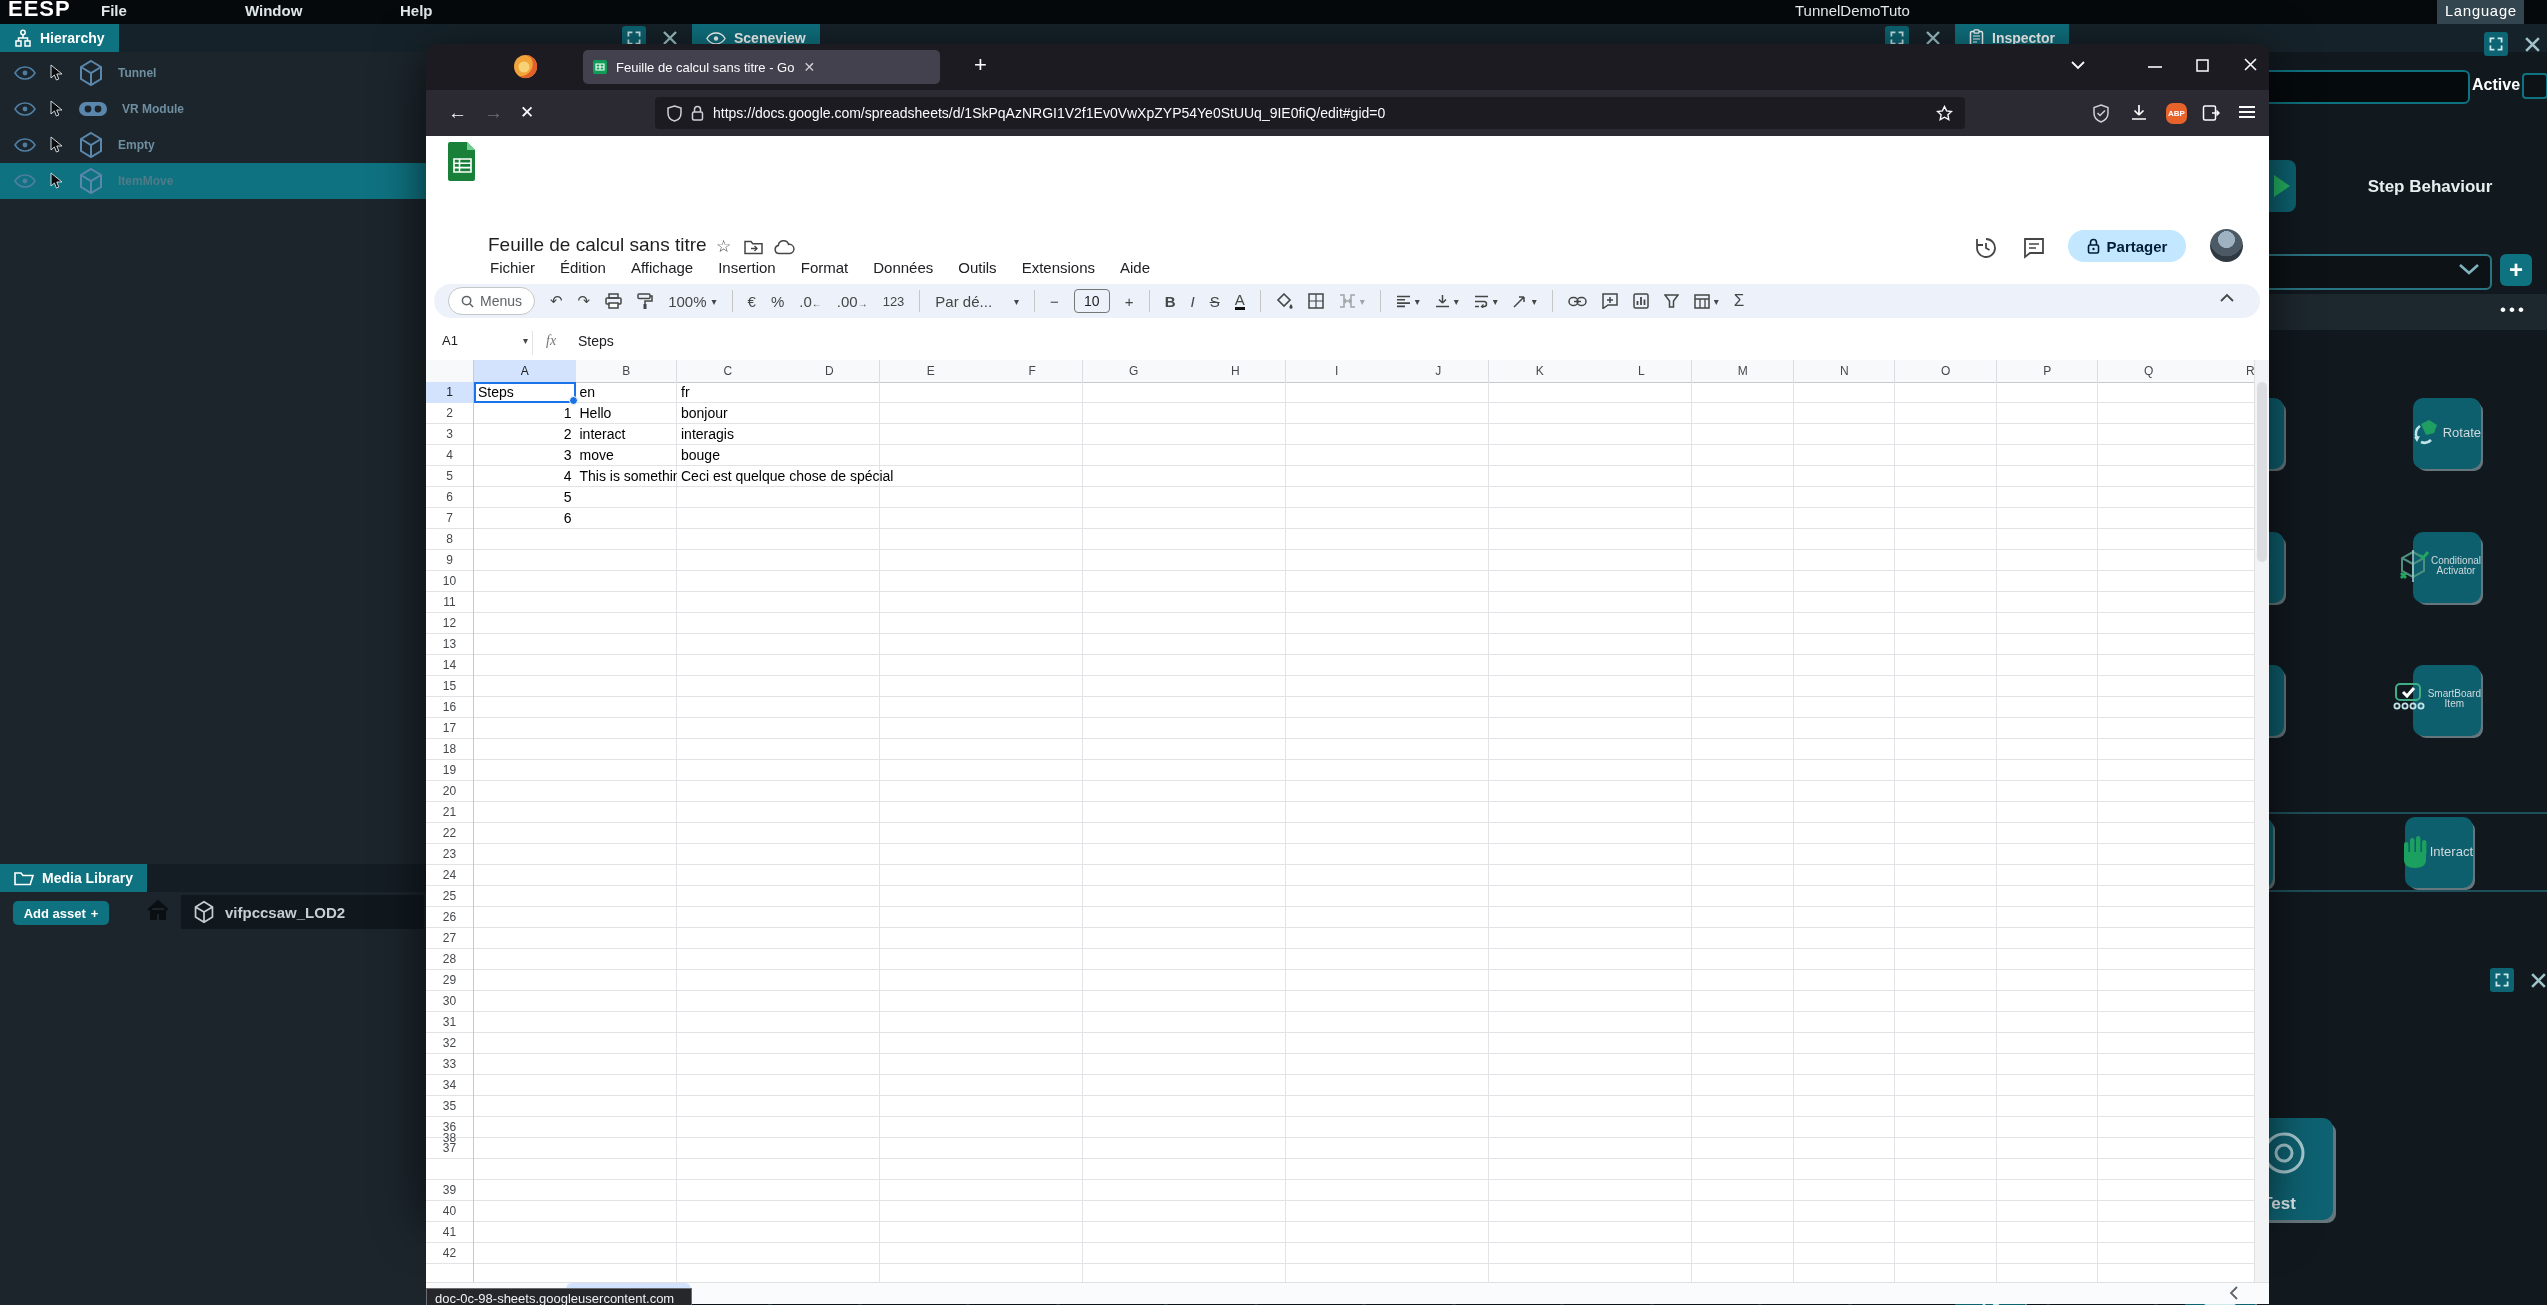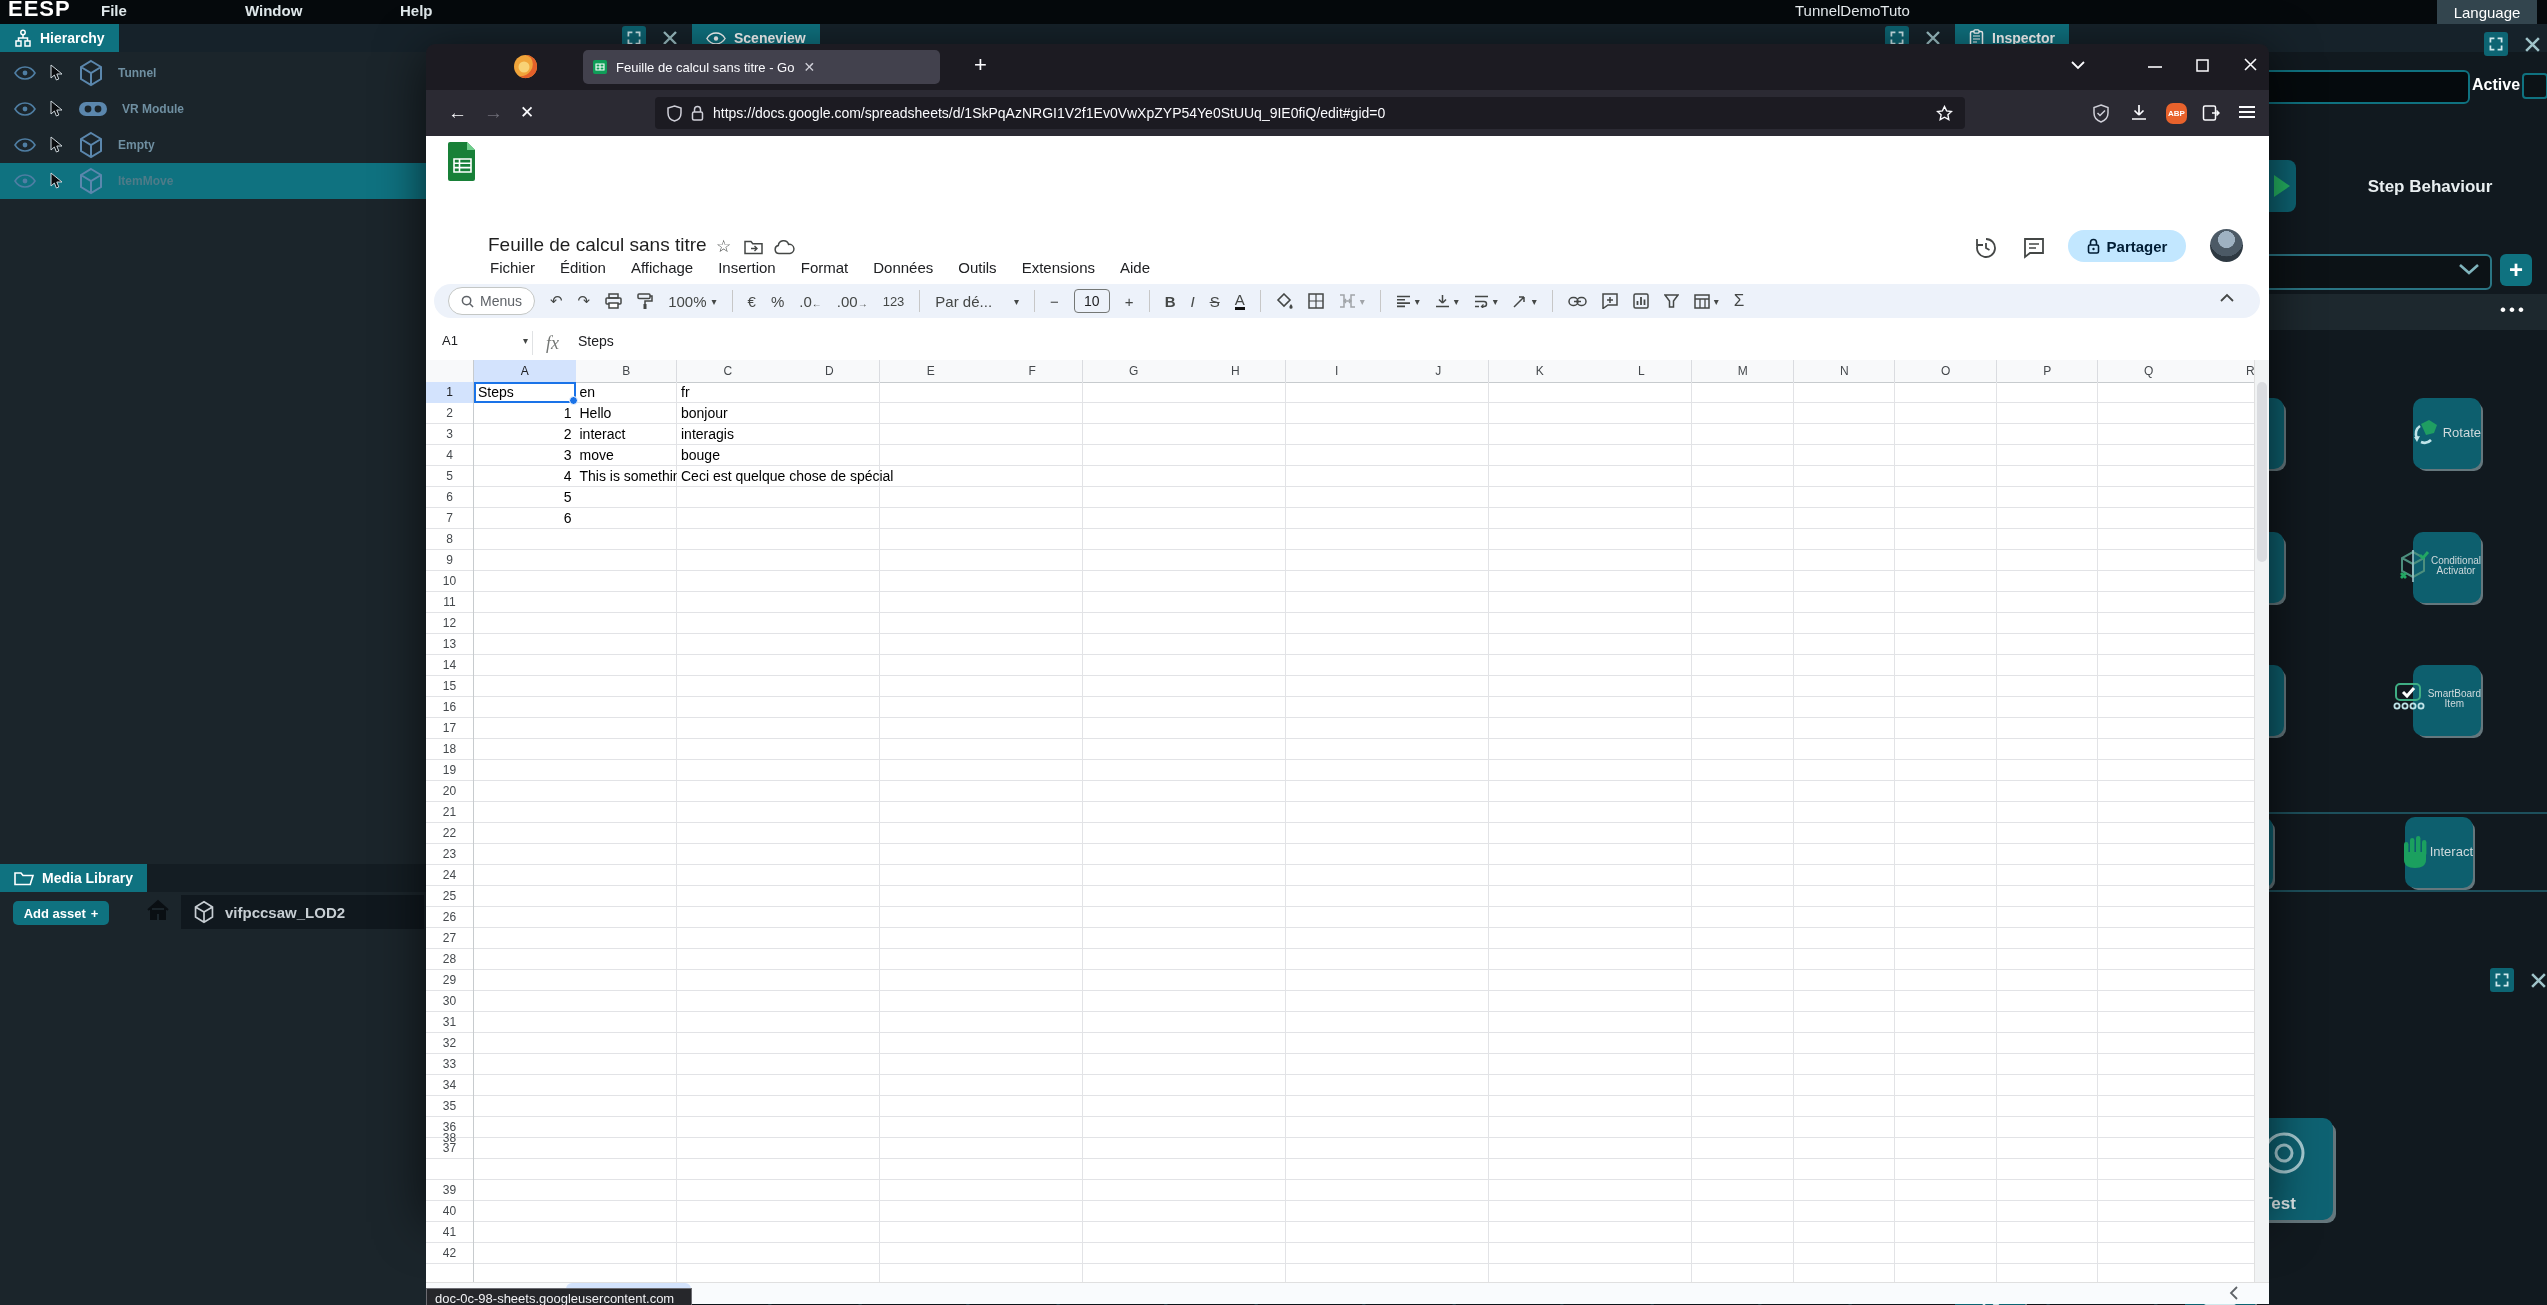--- a/index.html
+++ b/index.html
@@ -7,22 +7,22 @@
     font-family:"Liberation Sans",sans-serif;background:#0b1115;}
   .abs{position:absolute;}
   svg{display:block;}
 
   
   .topbar{position:absolute;left:0;top:0;width:2547px;height:24px;background:#05090c;color:#e8edf0;z-index:6;}
   .logo{position:absolute;left:8px;top:-4px;font-weight:bold;font-size:22px;letter-spacing:1px;color:#fff;}
   .topmenu span{position:absolute;top:2px;font-size:15px;font-weight:600;color:#dfe7ea;cursor:default;}
   .topmenu span:nth-of-type(1){left:101px}.topmenu span:nth-of-type(2){left:245px}.topmenu span:nth-of-type(3){left:400px}
   .wintitle{position:absolute;left:1795px;top:2px;font-size:15px;color:#e8edf0;}
-  .langbtn{position:absolute;left:2437px;top:0;width:100px;height:24px;background:#33454e;color:#fff;
-    font-size:15px;display:flex;align-items:center;justify-content:center;}
+  .langbtn{position:absolute;left:2437px;top:0;width:87px;height:24px;background:#33454e;color:#fff;
+    font-size:15px;display:flex;align-items:center;justify-content:center;font-family:Liberation Mono, monospace;}
   .tabrow{position:absolute;left:0;top:24px;width:2547px;height:28px;background:#16222a;z-index:4;}
   .ptab{position:absolute;top:0;height:28px;background:#0f7280;color:#fff;display:flex;align-items:center;
     gap:8px;padding:0 14px;font-size:14px;font-weight:bold;}
   .tealbox{position:absolute;top:2px;width:24px;height:24px;background:#0d6573;border-radius:3px;
     display:flex;align-items:center;justify-content:center;}
 
   
   .leftpanel{position:absolute;left:0;top:52px;width:426px;height:1253px;background:#1b252b;z-index:3;}
   .hrow{height:36px;display:flex;align-items:center;padding-left:14px;gap:14px;}
   .hrow.selected{background:#0f7280;}
@@ -102,21 +102,21 @@
   .tbt.u{border-bottom:3px solid #111;line-height:14px}
   .caret{font-size:10px;color:#444746;}
   .sizebox{border:1px solid #747775;border-radius:4px;width:34px;height:22px;display:flex;align-items:center;
     justify-content:center;font-size:14px;color:#202124;}
   .tbchev{position:absolute;left:1793px;top:157px;}
 
   
   .fbar{position:absolute;left:0;top:190px;width:1843px;height:34px;background:#fff;border-bottom:1px solid #e0e2e4;}
   .nbox{position:absolute;left:16px;top:7px;width:86px;display:flex;align-items:center;justify-content:space-between;
     font-size:13px;color:#202124;}
-  .fx{position:absolute;left:120px;top:7px;font-size:18px;font-style:italic;color:#747775;font-family:"Liberation Serif",serif;}
+  .fx{position:absolute;left:120px;top:7px;font-size:14px;font-style:italic;color:#747775;font-family:"Liberation Serif",serif;}
   .fval{position:absolute;left:152px;top:7px;font-size:14px;color:#202124;}
 
   
   .grid{position:absolute;left:0;top:224px;width:1828px;height:922px;overflow:hidden;background:#fff;}
   .ghead{position:absolute;left:0;top:0;width:1828px;height:22px;background:#f8f9fa;border-bottom:1px solid #c7cbce;}
   .gheadlines{position:absolute;left:48px;top:0;right:0;bottom:0;
     background:repeating-linear-gradient(to right,transparent 0,transparent 100.5px,#dadce0 100.5px,#dadce0 101.5px);}
   .corner{position:absolute;left:0;top:0;width:48px;height:22px;background:#f8f9fa;border-right:1px solid #c7cbce;box-sizing:border-box;}
   .colh{position:absolute;top:0;height:22px;line-height:22px;text-align:center;font-size:12px;color:#45494d;}
   .colh.sel{background:#d3e3fd;color:#202124;}

